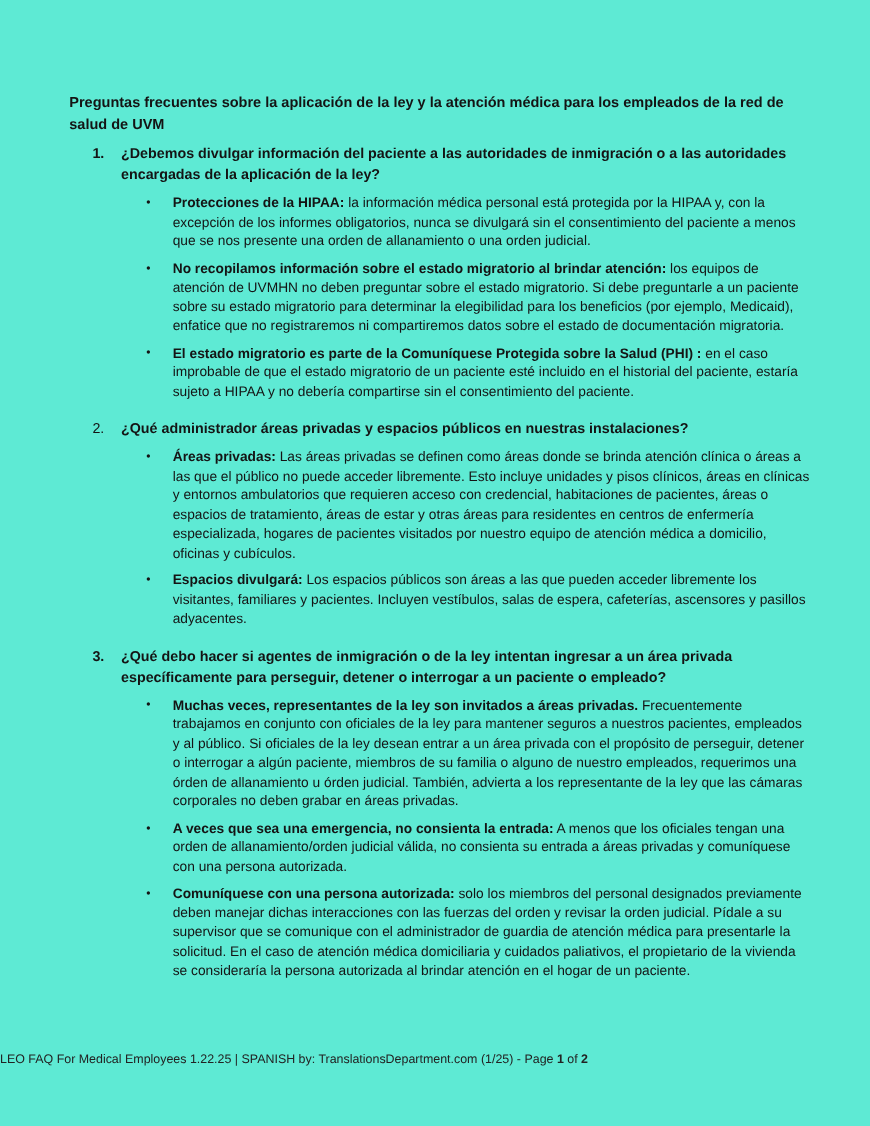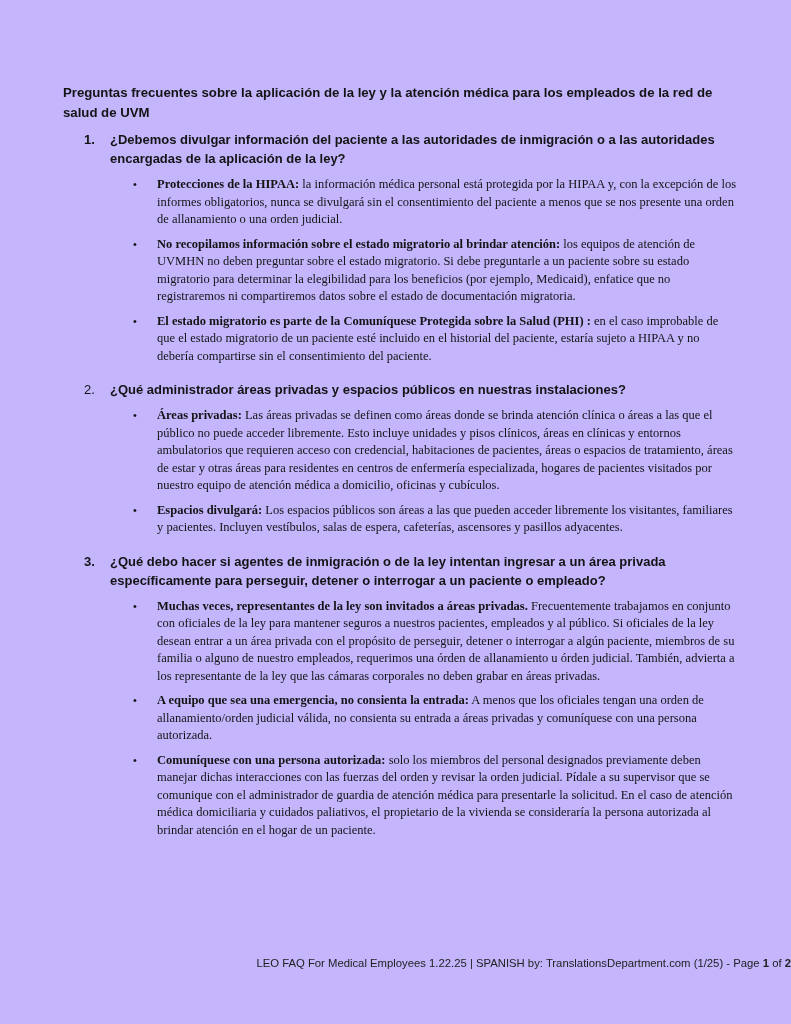--- a/index.html
+++ b/index.html
@@ -11,21 +11,21 @@
     width: 791px;
     height: 1024px;
     position: relative;
     overflow: hidden;
     font-family: "Liberation Sans", sans-serif;
     color: #141414;
   }
   .page {
     position: absolute;
     inset: 0;
-    background: #c4b5fd;
+    background: #5eead4;
   }
   .content {
     position: absolute;
     left: 63px;
     top: 83px;
     width: 676px;
   }
   .doc-title {
     font-size: 13.2px;
     font-weight: 700;
@@ -61,29 +61,28 @@
     line-height: 17.5px;
   }
   .dot {
     width: 24px;
     flex: none;
     font-size: 11px;
   }
   .b-body {
     margin: 0;
     width: 580px;
-    font-family: Liberation Serif, serif;
   }
   .b-body strong { font-weight: 700; }
   .footer {
     position: absolute;
     top: 957px;
     left: 0;
     width: 791px;
-    text-align: right;
+    text-align: left;
     font-size: 11.3px;
     color: #222222;
   }
   .footer b { font-weight: 700; }
 </style>
 </head>
 <body>
 
 <div class="page">
   <div class="content">
@@ -133,21 +132,21 @@
         <span class="q-num">3.</span>
         <span class="q-text">¿Qué debo hacer si agentes de inmigración o de la ley intentan ingresar a un área privada específicamente para perseguir, detener o interrogar a un paciente o empleado?</span>
       </div>
       <div class="bullets">
         <div class="bullet">
           <span class="dot">•</span>
           <p class="b-body"><strong>Muchas veces, representantes de la ley son invitados a áreas privadas.</strong><span> Frecuentemente trabajamos en conjunto con oficiales de la ley para mantener seguros a nuestros pacientes, empleados y al público. Si oficiales de la ley desean entrar a un área privada con el propósito de perseguir, detener o interrogar a algún paciente, miembros de su familia o alguno de nuestro empleados, requerimos una órden de allanamiento u órden judicial. También, advierta a los representante de la ley que las cámaras corporales no deben grabar en áreas privadas.</span></p>
         </div>
         <div class="bullet">
           <span class="dot">•</span>
-          <p class="b-body"><strong>A equipo que sea una emergencia, no consienta la entrada:</strong><span> A menos que los oficiales tengan una orden de allanamiento/orden judicial válida, no consienta su entrada a áreas privadas y comuníquese con una persona autorizada.</span></p>
+          <p class="b-body"><strong>A veces que sea una emergencia, no consienta la entrada:</strong><span> A menos que los oficiales tengan una orden de allanamiento/orden judicial válida, no consienta su entrada a áreas privadas y comuníquese con una persona autorizada.</span></p>
         </div>
         <div class="bullet">
           <span class="dot">•</span>
           <p class="b-body"><strong>Comuníquese con una persona autorizada:</strong><span> solo los miembros del personal designados previamente deben manejar dichas interacciones con las fuerzas del orden y revisar la orden judicial. Pídale a su supervisor que se comunique con el administrador de guardia de atención médica para presentarle la solicitud. En el caso de atención médica domiciliaria y cuidados paliativos, el propietario de la vivienda se consideraría la persona autorizada al brindar atención en el hogar de un paciente.</span></p>
         </div>
       </div>
     </div>
 
   </div>
 

